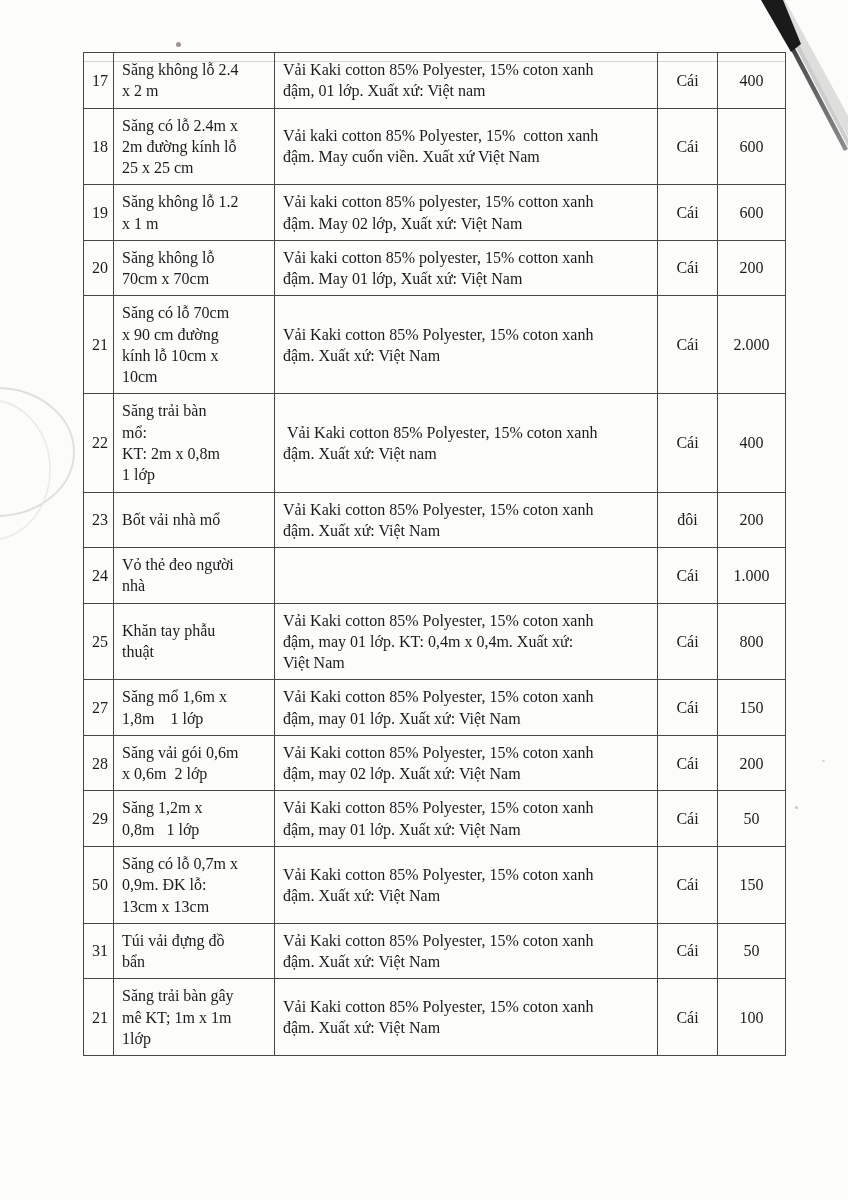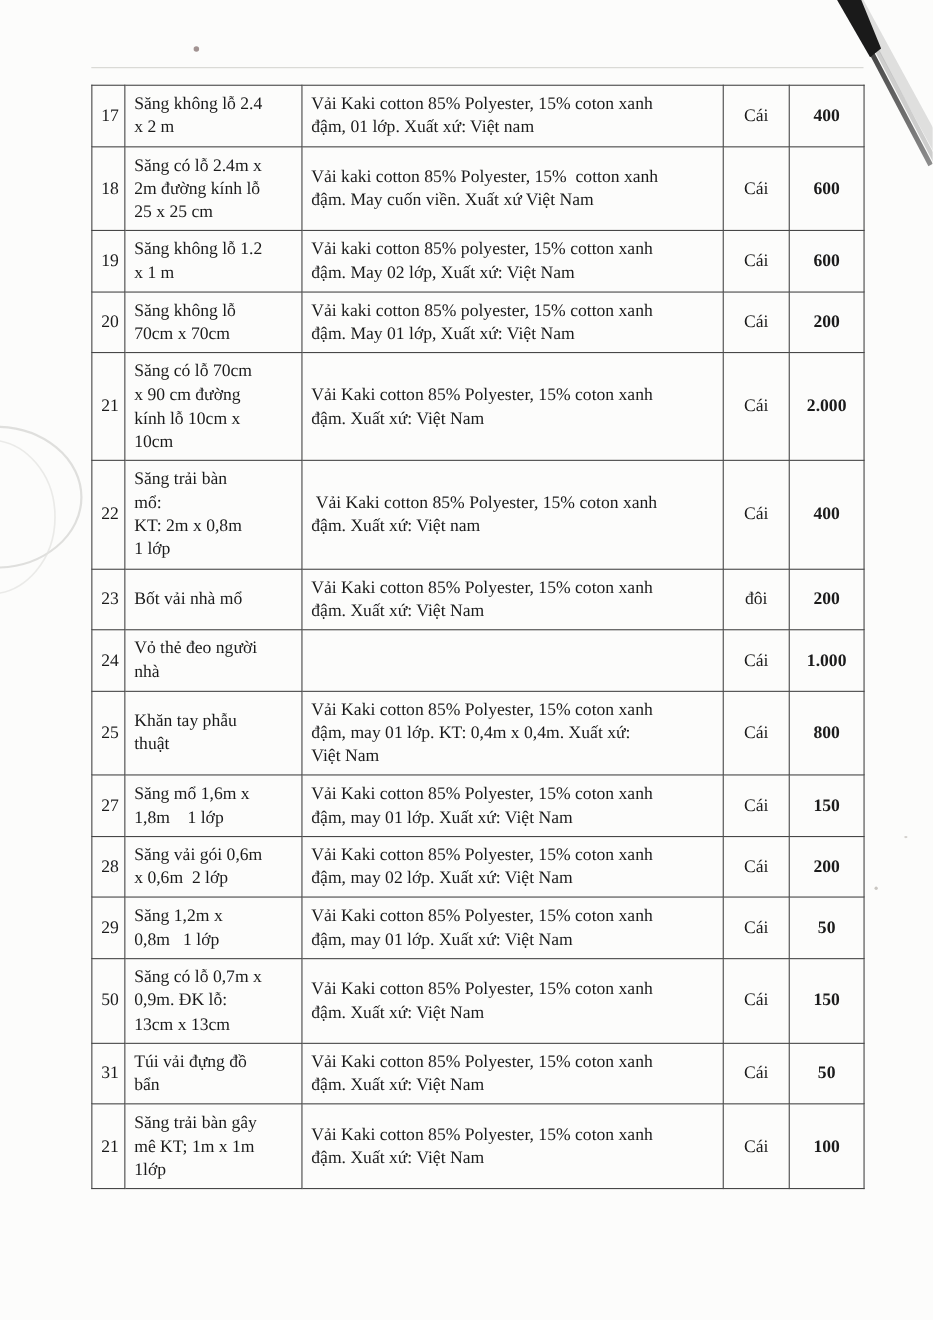--- a/index.html
+++ b/index.html
@@ -14,38 +14,38 @@
     position:relative;
     width:848px;height:1200px;
     background:#fcfcfb;
   }
   
   .ghost-topline{
     position:absolute;left:83px;top:61px;width:702px;height:1px;
     background:#d6d6d2;
   }
   table.items{
-    position:absolute;left:83px;top:77px;
+    position:absolute;left:83px;top:52px;
     width:702px;
     border-collapse:collapse;
     table-layout:fixed;
     font-size:16px;
     line-height:1.33;
   }
   table.items td{
     border:1px solid #474747;
     padding:6px 8px;
     vertical-align:middle;
     overflow:hidden;
   }
   td.c-no{text-align:center;padding:6px 2px;}
   td.c-name{white-space:pre-wrap;padding-left:7px;padding-right:3px;}
   td.c-desc{white-space:pre-wrap;padding-left:9px;padding-right:4px;margin-top:44px;}
   td.c-unit{text-align:center;padding:6px 2px;}
-  td.c-qty{text-align:center;padding:6px 4px;font-weight:bold;}
+  td.c-qty{text-align:center;padding:6px 4px;}
   
   .artifact-svg{position:absolute;left:0;top:0;width:848px;height:1200px;pointer-events:none;}
   .ink-dot{
     position:absolute;left:176px;top:42px;width:5px;height:5px;border-radius:50%;
     background:#92807f;opacity:.85;
   }
   .speck1{position:absolute;left:795px;top:806px;width:3px;height:3px;border-radius:50%;background:#c9c6c2;}
   .speck2{position:absolute;left:822px;top:760px;width:3px;height:2px;border-radius:50%;background:#d4d1cd;}
 </style>
 </head>

